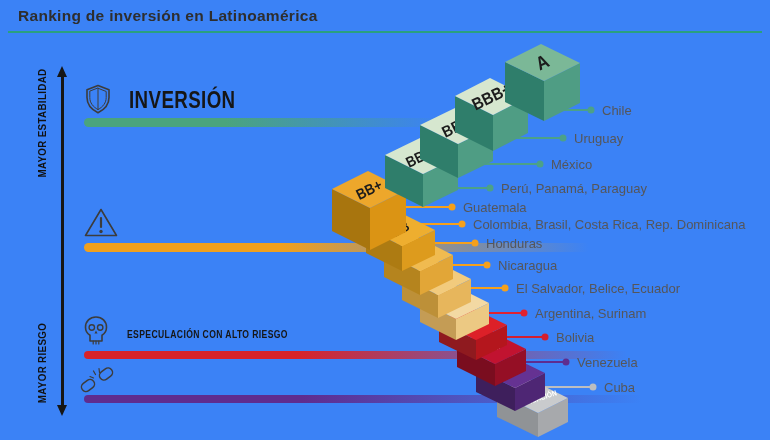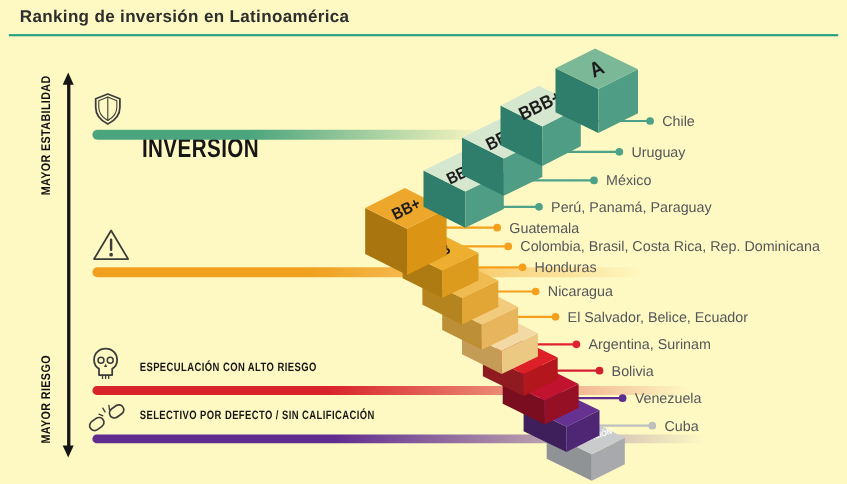--- a/index.html
+++ b/index.html
@@ -1,17 +1,17 @@
 <!DOCTYPE html>
 <html><head>
 <meta charset="utf-8">
 <style>
   html,body{margin:0;padding:0;background:#fff;}
   .canvas{
-    position:relative;width:770px;height:440px;background:#fef9c3;overflow:hidden;
+    position:relative;width:770px;height:440px;background:#3b82f6;overflow:hidden;
     font-family:"Liberation Sans",sans-serif;
   }
   .title{
     position:absolute;left:18px;top:7px;font-size:15.5px;font-weight:600;
     color:#2e2e2e;letter-spacing:.3px;white-space:nowrap;
   }
   .title-rule{position:absolute;left:8px;right:8px;top:31px;height:2px;background:#2aa07e;}
 
   
   .axis-line{position:absolute;left:61px;top:76px;width:2.5px;height:330px;background:#161616;}
@@ -23,21 +23,21 @@
     position:absolute;transform:translate(-50%,-50%) rotate(-90deg) scaleX(.85);
     font-size:11.5px;font-weight:bold;color:#111;white-space:nowrap;letter-spacing:.4px;
   }
   .vlabel.top{left:42px;top:123px;}
   .vlabel.bottom{left:42px;top:363px;}
 
   
   .cat-icon{position:absolute;}
   .cat-label{position:absolute;color:#161616;white-space:nowrap;}
   .cond{display:inline-block;transform:scaleX(.78);transform-origin:left center;font-weight:bold;letter-spacing:.5px;}
-  .cat-label.big{font-size:24px;margin-top:36px;}
+  .cat-label.big{font-size:24px;}
   .cat-label.small{font-size:11px;}
   .cat-bar{position:absolute;height:9px;border-radius:5px;}
 
   #staircase{position:absolute;left:0;top:0;}
   #staircase text{font-family:"Liberation Sans",sans-serif;}
   svg{display:block;}
   .icon-stroke{fill:none;stroke:#3c3c3c;stroke-width:1.6;stroke-linecap:round;stroke-linejoin:round;}
 </style>
 </head>
 <body>
@@ -84,23 +84,20 @@
   </div>
   <div class="cat-bar" style="left: 84px; top: 351px; width: 560px; height: 8px; background: linear-gradient(90deg, rgb(216, 35, 42) 0%, rgb(216, 35, 42) 38%, rgba(216, 35, 42, 0) 97%);"></div>
 
   <svg class="cat-icon" style="left:78px;top:363px" width="38" height="34" viewBox="0 0 38 34">
     <rect class="icon-stroke" style="stroke-width:1.5" x="3" y="18" width="14" height="9" rx="4.5" transform="rotate(-36 10 22.5)"></rect>
     <rect class="icon-stroke" style="stroke-width:1.5" x="21" y="6.5" width="14" height="9" rx="4.5" transform="rotate(-36 28 11)"></rect>
     <line class="icon-stroke" style="stroke-width:1.2" x1="17.5" y1="11.5" x2="15.5" y2="8"></line>
     <line class="icon-stroke" style="stroke-width:1.2" x1="21.5" y1="9.5" x2="21" y2="5.5"></line>
     <line class="icon-stroke" style="stroke-width:1.2" x1="15.5" y1="15" x2="12" y2="13.5"></line>
   </svg>
-  <div class="cat-label small" style="left:127px;top:372px">
-    <span class="cond">SELECTIVO POR DEFECTO / SIN CALIFICACIÓN</span>
-  </div>
   <div class="cat-bar" style="left: 84px; top: 395px; width: 575px; height: 8px; background: linear-gradient(90deg, rgb(95, 44, 143) 0%, rgb(95, 44, 143) 38%, rgba(95, 44, 143, 0) 97%);"></div>
 
   <svg id="staircase" width="770" height="440" viewBox="0 0 770 440">
       <line x1="538" y1="110" x2="591" y2="110" stroke="#4ca188" stroke-width="2"></line>
       <circle cx="591" cy="110" r="3.5" fill="#4ca188"></circle>
       <text x="602" y="114.5" fill="#55565a" font-size="13">Chile</text>
       <line x1="498" y1="138" x2="563" y2="138" stroke="#4ca188" stroke-width="2"></line>
       <circle cx="563" cy="138" r="3.5" fill="#4ca188"></circle>
       <text x="574" y="142.5" fill="#55565a" font-size="13">Uruguay</text>
       <line x1="470" y1="164" x2="540" y2="164" stroke="#4ca188" stroke-width="2"></line>

